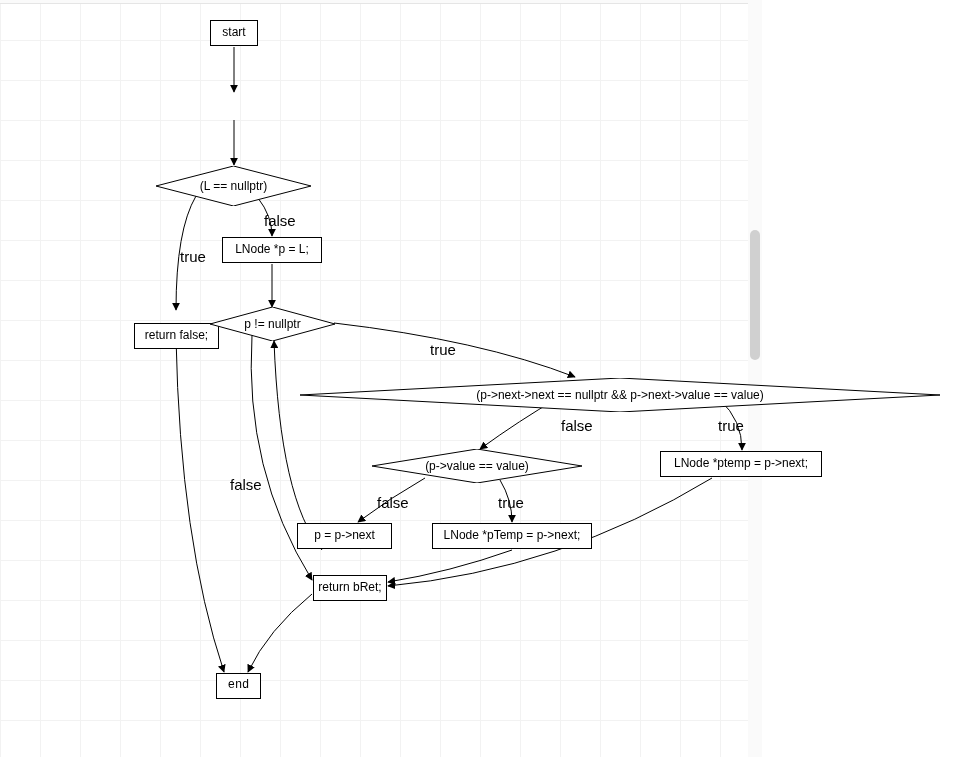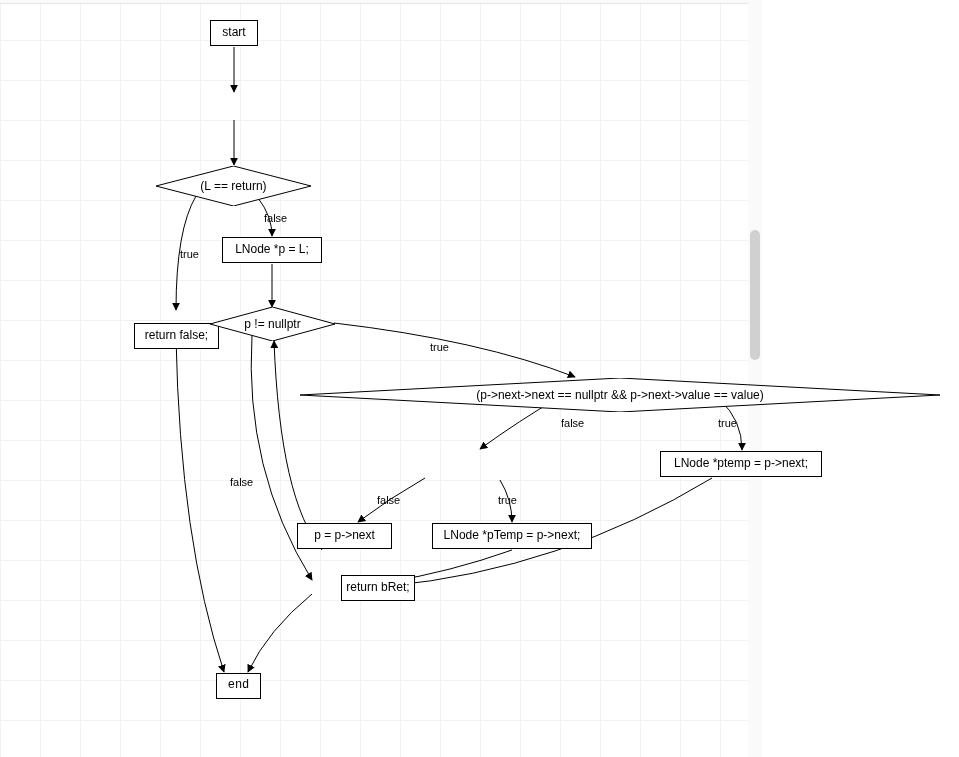--- a/index.html
+++ b/index.html
@@ -74,21 +74,21 @@
   .dlabel {
     position: absolute;
     width: 100%; height: 100%;
     display: flex; align-items: center; justify-content: center;
     font-size: 12px;
     text-align:center;
     pointer-events: none;
   }
   .edge-label {
     position: absolute;
-    font-size: 11px;
+    font-size: 15px;
     color: #000;
     background: transparent;
     white-space: nowrap;
   }
 </style>
 </head>
 <body>
 
 <div class="page">
 
@@ -144,45 +144,51 @@
   <div class="node" style="left:134px; top:311px; width:85px; height:26px;margin-top:12px;">return false;</div>
 
   <div class="node" style="left:222px; top:237px; width:100px; height:26px;text-align:center;">LNode *p = L;</div>
 
   <div class="node" style="left:297px; top:523px; width:95px; height:26px;">p = p-&gt;next</div>
 
   <div class="node" style="left:432px; top:523px; width:160px; height:26px;">LNode *pTemp = p-&gt;next;</div>
 
   <div class="node" style="left:660px; top:451px; width:162px; height:26px;">LNode *ptemp = p-&gt;next;</div>
 
-  <div class="node" style="left:313px; top:575px; width:74px; height:26px;margin-left:28px;">return bRet;</div>
+  <div class="node" style="left:313px; top:575px; width:74px; height:26px;">return bRet;</div>
 
   <div class="node" style="left:216px; top:673px; width:45px; height:26px;font-family:Liberation Mono, monospace;">end</div>
 
   <div class="diamond-wrap" style="left:156px; top:166px; width:155px; height:40px;">
     <svg width="155" height="40">
         <polygon points="77.5,0 155,20 77.5,40 0,20" fill="#fff" stroke="#000"></polygon>
       </svg>
-    <div class="dlabel">(L == return)</div>
+    <div class="dlabel">(L == nullptr)</div>
   </div>
 
   <div class="diamond-wrap" style="left:300px; top:378px; width:640px; height:34px;">
     <svg width="640" height="34">
         <polygon points="320,0 640,17 320,34 0,17" fill="#fff" stroke="#000"></polygon>
       </svg>
     <div class="dlabel">(p-&gt;next-&gt;next == nullptr &amp;&amp; p-&gt;next-&gt;value == value)</div>
   </div>
 
   <div class="diamond-wrap" style="left:210px; top:307px; width:125px; height:34px;">
     <svg width="125" height="34">
         <polygon points="62.5,0 125,17 62.5,34 0,17" fill="#fff" stroke="#000"></polygon>
       </svg>
     <div class="dlabel">p != nullptr</div>
   </div>
 
+  <div class="diamond-wrap" style="left:372px; top:449px; width:210px; height:34px;">
+    <svg width="210" height="34">
+        <polygon points="105,0 210,17 105,34 0,17" fill="#fff" stroke="#000"></polygon>
+      </svg>
+    <div class="dlabel">(p-&gt;value == value)</div>
+  </div>
 
   <div class="edge-label" style="left:180px; top:248px;">true</div>
   <div class="edge-label" style="left:264px; top:212px;">false</div>
   <div class="edge-label" style="left:430px; top:341px;">true</div>
   <div class="edge-label" style="left:230px; top:476px;">false</div>
   <div class="edge-label" style="left:718px; top:417px;">true</div>
   <div class="edge-label" style="left:561px; top:417px;">false</div>
   <div class="edge-label" style="left:498px; top:494px;">true</div>
   <div class="edge-label" style="left:377px; top:494px;">false</div>
 

